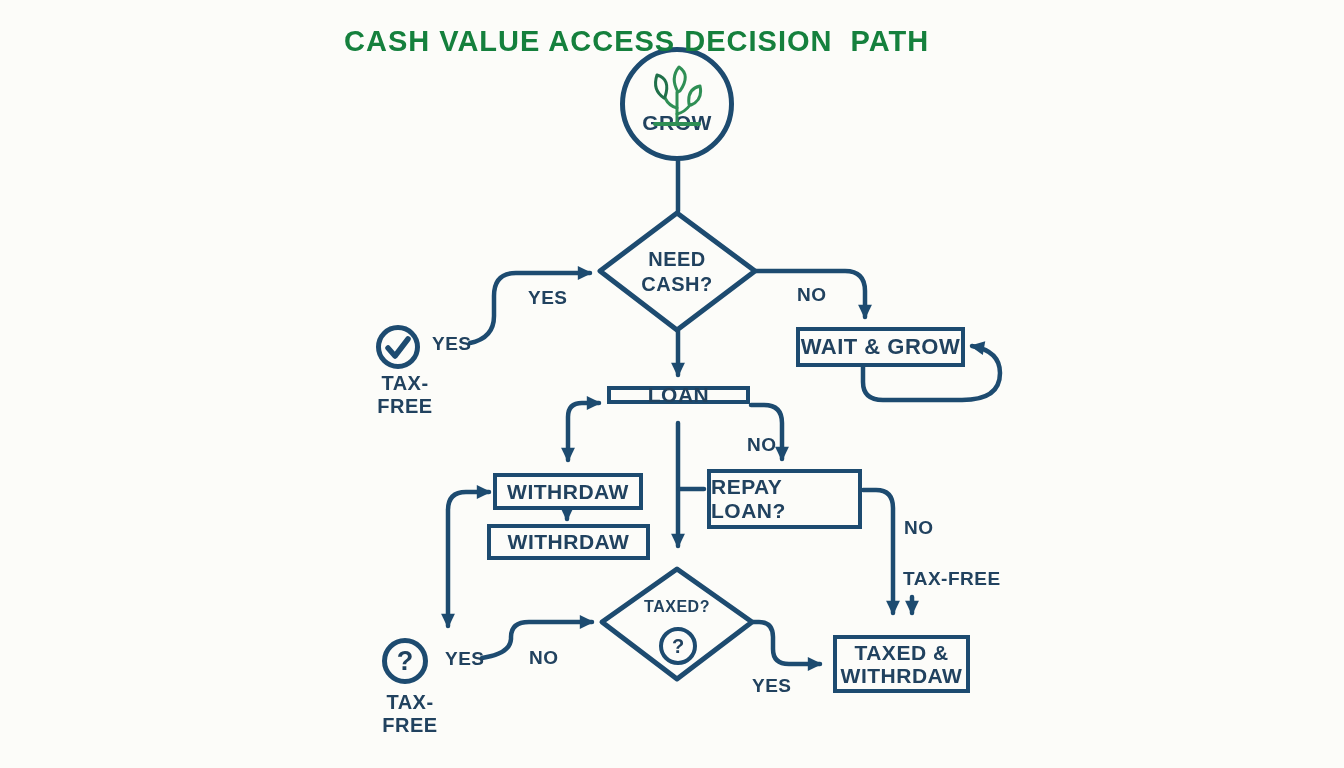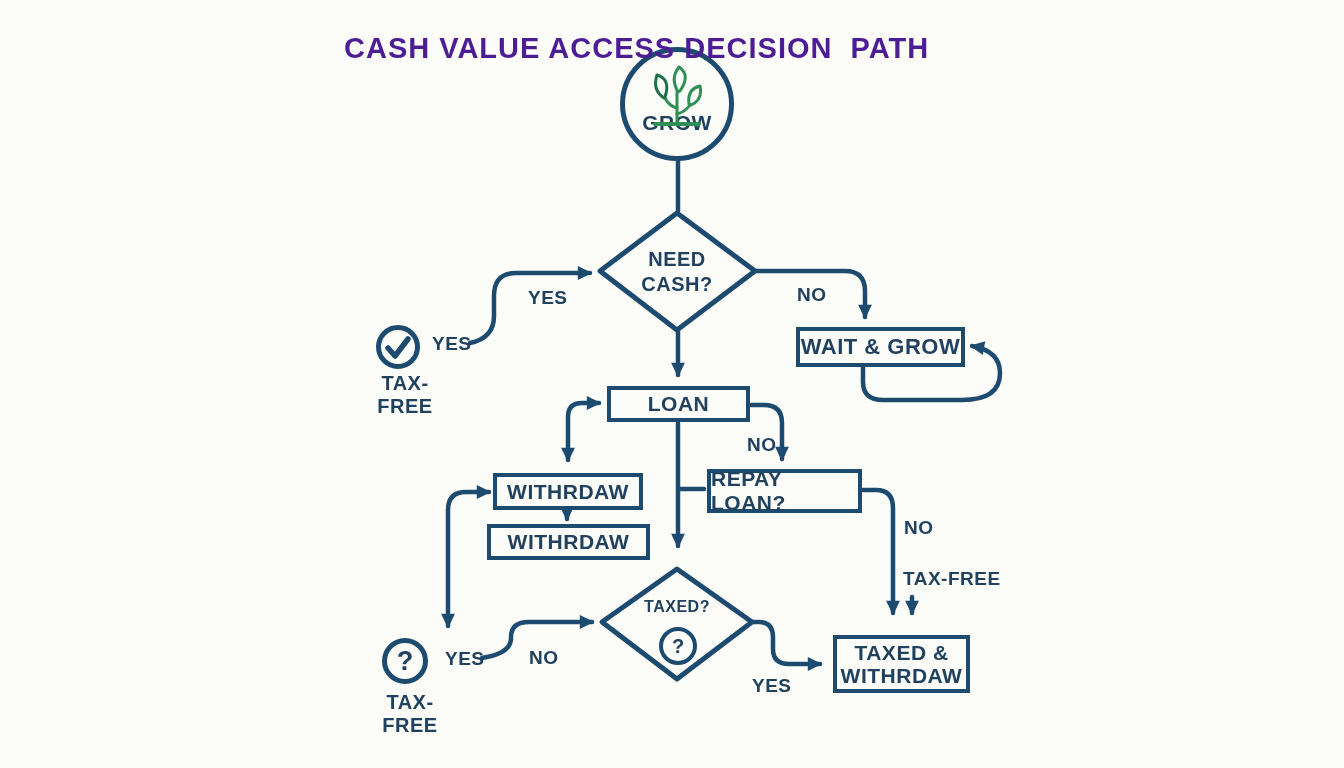--- a/index.html
+++ b/index.html
@@ -5,44 +5,44 @@
   html,body{margin:0;padding:0;}
   #stage{
     position:relative;width:1344px;height:768px;overflow:hidden;
     background:#fcfcf9;
     font-family:"Liberation Sans", sans-serif;
     color:#21425f;
   }
   #wires{position:absolute;left:0;top:0;z-index:0;}
   .abs{position:absolute;z-index:2;}
   .lbl{font-weight:bold;letter-spacing:.5px;color:#21425f;}
-  #title{left:344px;top:32px;font-size:29px;font-weight:bold;letter-spacing:1px;white-space:pre;color:#4c1d95;z-index:3;}
+  #title{left:344px;top:25px;font-size:29px;font-weight:bold;letter-spacing:1px;white-space:pre;color:#15803d;z-index:3;}
   .node-box{
     border:4px solid #1d4b70;background:#fcfcf9;box-sizing:border-box;
     display:flex;align-items:center;justify-content:center;flex-direction:column;
     font-weight:bold;letter-spacing:.5px;color:#21425f;
   }
   .circle{
     border:5px solid #1d4b70;border-radius:50%;background:#fcfcf9;box-sizing:content-box;
     display:flex;align-items:center;justify-content:center;
   }
   
   #grow-circle{left:620px;top:47px;width:104px;height:104px;}
   #grow-sprout{left:650px;top:64px;z-index:3;}
   #grow-label{left:620px;top:111px;width:114px;text-align:center;font-size:21px;}
   
   #need-cash-label{left:616px;top:247px;width:122px;text-align:center;font-size:20px;line-height:25px;}
   #taxed-label{left:627px;top:598px;width:100px;text-align:center;font-size:16px;}
   #taxed-qcircle{left:659px;top:627px;width:30px;height:30px;border-width:4px;font-size:20px;font-weight:bold;}
   
   #wait-grow-box{left:796px;top:327px;width:169px;height:40px;font-size:22px;}
-  #loan-box{left:607px;top:386px;width:143px;height:36px;font-size:21px;}
+  #loan-box{left:607px;top:386px;width:143px;height:18px;font-size:21px;}
   #withdraw-box-1{left:493px;top:473px;width:150px;height:37px;font-size:21px;}
   #withdraw-box-2{left:487px;top:524px;width:163px;height:36px;font-size:21px;}
-  #repay-box{left:707px;top:469px;width:155px;height:44px;font-size:21px;}
+  #repay-box{left:707px;top:469px;width:155px;height:60px;font-size:21px;}
   #penalties-box{left:833px;top:635px;width:137px;height:58px;font-size:21px;line-height:23px;text-align:center;}
   
   #check-badge{left:376px;top:325px;width:34px;height:34px;}
   #check-yes{left:432px;top:333px;font-size:19px;}
   #check-caption{left:357px;top:372px;width:96px;text-align:center;font-size:20px;}
   #q-badge{left:382px;top:638px;width:36px;height:36px;font-size:27px;font-weight:bold;}
   #q-yes{left:445px;top:648px;font-size:19px;}
   #q-caption{left:362px;top:691px;width:96px;text-align:center;font-size:20px;}
   
   #label-yes-top{left:528px;top:287px;font-size:19px;}

